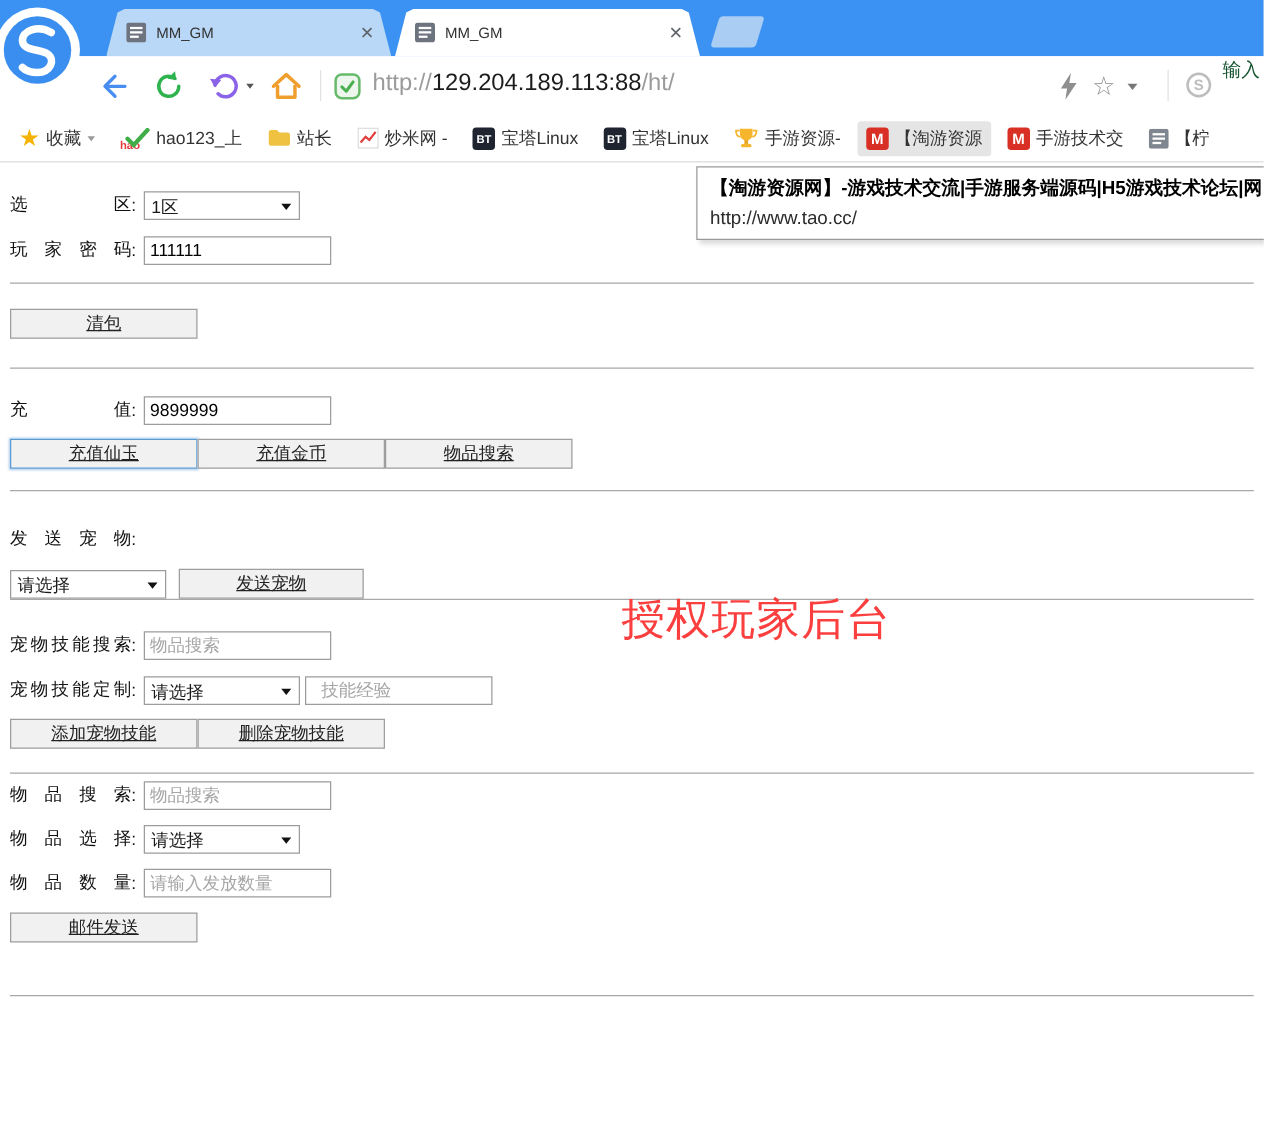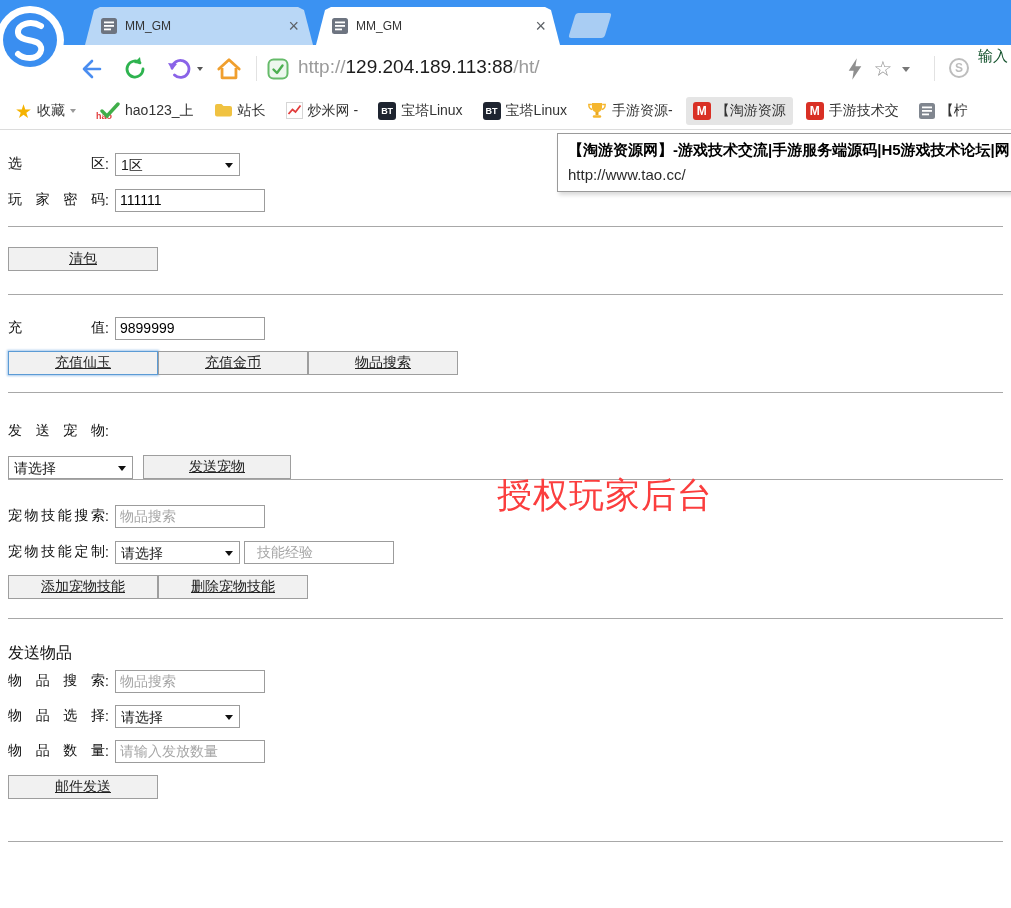--- a/index.html
+++ b/index.html
@@ -300,21 +300,20 @@
     <input class="txt txt-wide" style="margin-left: 4px;" placeholder="技能经验">
   </div>
 
   <div class="btnrow" style="margin-top:11px">
     <button class="btn">添加宠物技能</button>
     <button class="btn">删除宠物技能</button>
   </div>
 
   <hr style="margin-top:19px">
 
-  <div class="heading" style="margin-top:24px">发送物品</div>
 
   <div class="frow" style="margin-top:5px">
     <span class="flabel">物品搜索</span>
     <span class="fcolon">:</span>
     <input class="txt" placeholder="物品搜索" style="">
   </div>
 
   <div class="frow" style="margin-top:11px">
     <span class="flabel">物品选择</span>
     <span class="fcolon">:</span>

